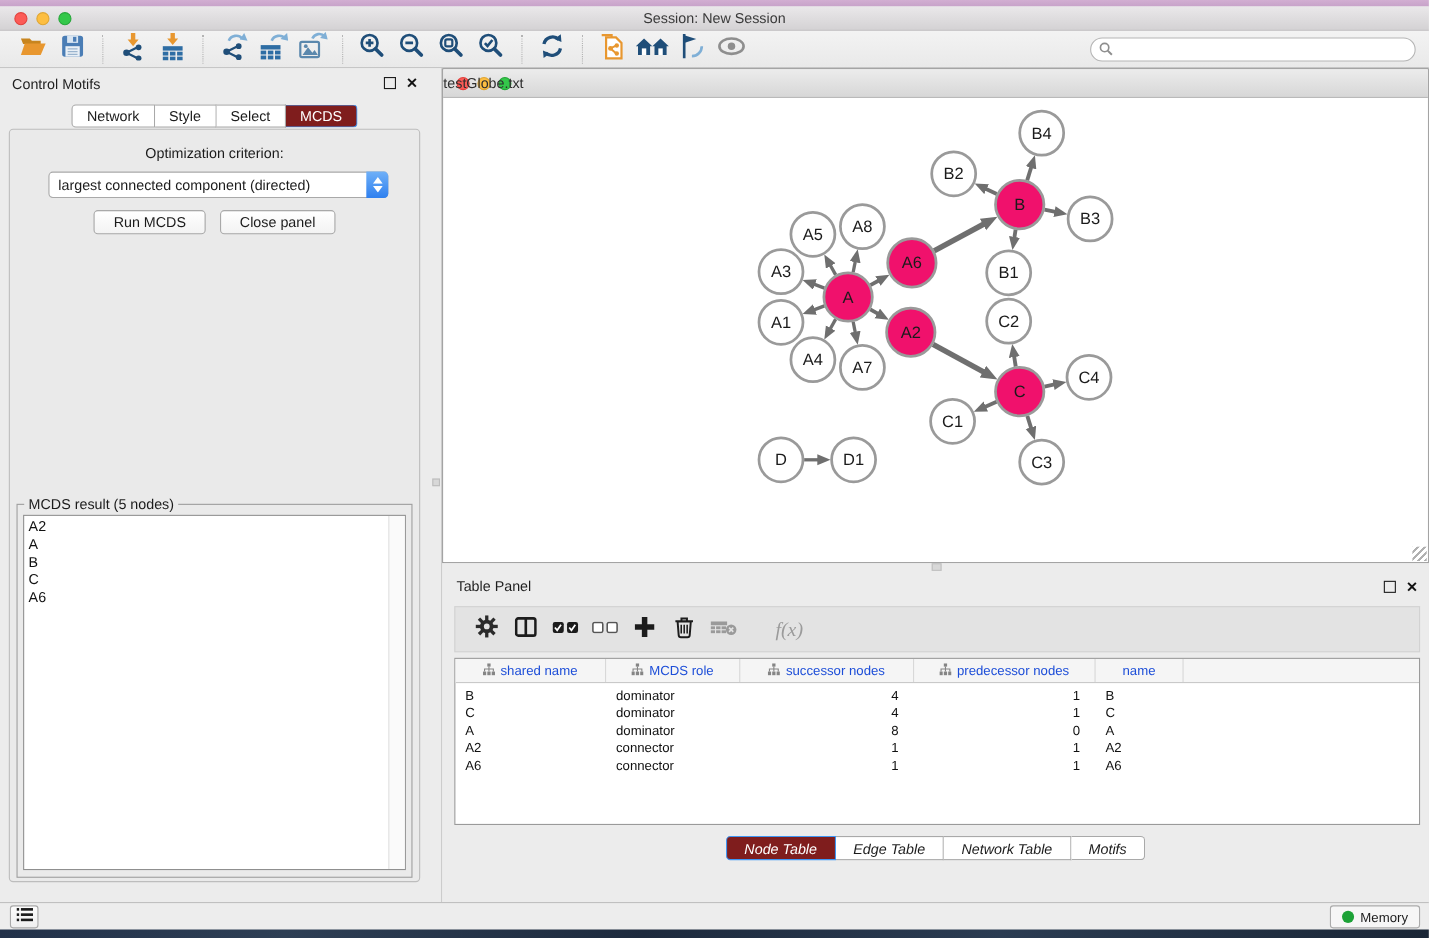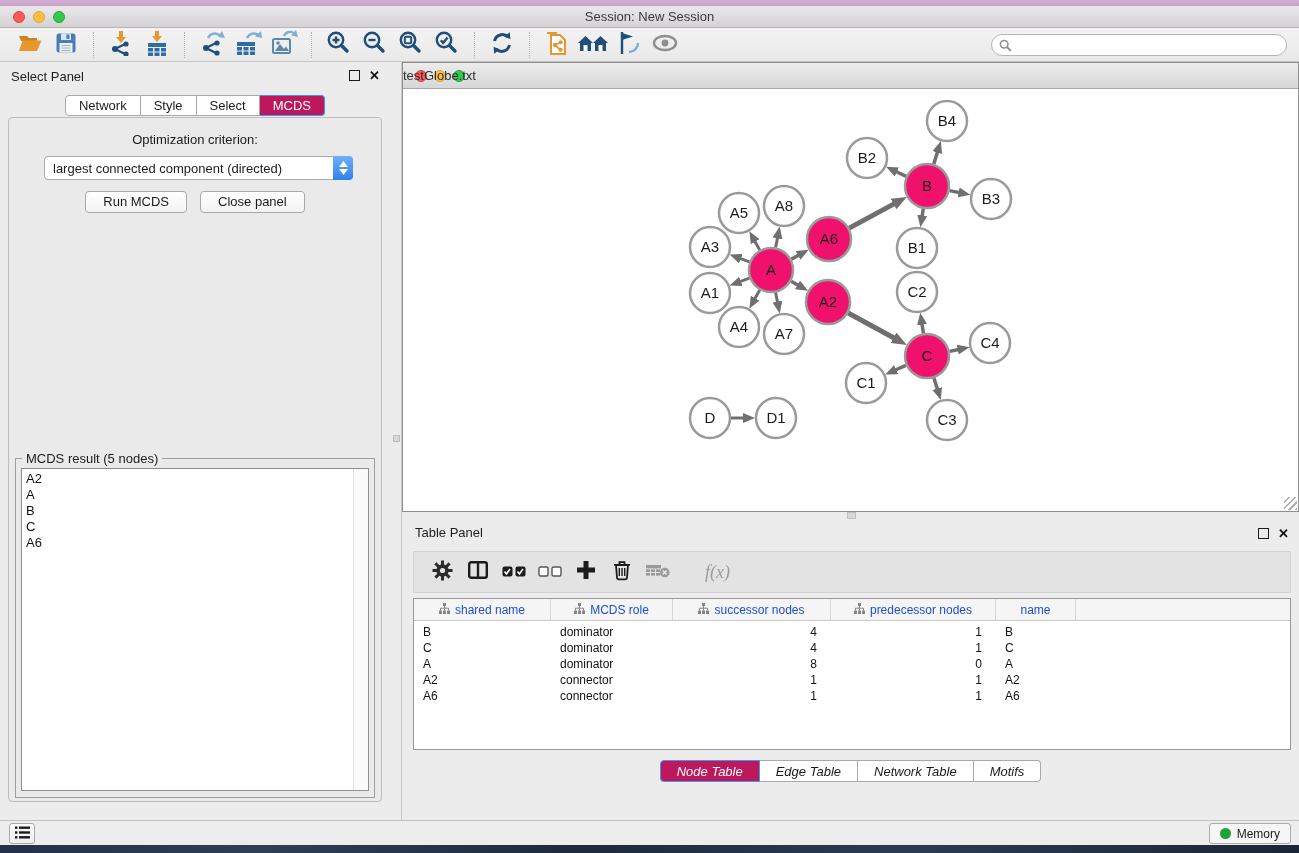--- a/index.html
+++ b/index.html
@@ -35,21 +35,21 @@
 
   
   .cp-header { position:relative; height:30px; line-height:30px; padding-left:11px; font-size:13px; color:#1e1e1e; }
   .panel-btns { position:absolute; right:10px; top:8px; display:flex; gap:9px; align-items:center; }
   .float-btn { width:11px; height:11px; border:1.6px solid #1c1c1c; background:transparent; }
   .close-btn { font-size:13px; font-weight:bold; color:#111; line-height:11px; }
   .cp-tabs { position:absolute; top:33px; left:0; right:0; display:flex; justify-content:center; }
   .seg-tab { height:21px; line-height:20px; padding:0 13px; font-size:13px; color:#1b1b1b; background:#fff; border:1px solid #a9a9a9; border-left:none; }
   .seg-tab:first-child { border-left:1px solid #a9a9a9; border-radius:4px 0 0 4px; }
   .seg-tab:last-child { border-radius:0 4px 4px 0; }
-  .seg-tab.active { background:#be185d; color:#fff; border-color:#3e96f4; }
+  .seg-tab.active { background:#7f1d1d; color:#fff; border-color:#3e96f4; }
   .cp-body { position:absolute; top:55px; left:8px; right:8px; bottom:18px; background:#eaeaea; border:1px solid #bdbdbd; border-radius:4px; }
   .opt-label { position:absolute; top:14px; left:0; right:0; text-align:center; font-size:13px; color:#1b1b1b; }
   .dropdown { position:absolute; top:38px; left:35px; right:28px; height:24px; background:#fff; border:1px solid #a9a9a9; border-radius:4px; display:flex; align-items:center; }
   .dropdown .dd-text { flex:1; font-size:13px; color:#1b1b1b; padding-left:8px; white-space:nowrap; overflow:hidden; }
   .dd-stepper { width:20px; height:24px; margin:-1px -1px -1px 0; border-radius:0 4px 4px 0; background:linear-gradient(#6fb0f8,#2f80ef); display:flex; flex-direction:column; align-items:center; justify-content:center; gap:2px; }
   .btn-row { position:absolute; top:73px; left:0; right:0; display:flex; justify-content:center; gap:13px; }
   .push-btn { height:22px; line-height:20px; padding:0 17px; background:linear-gradient(#ffffff,#f3f3f3); border:1px solid #a9a9a9; border-radius:4px; font-size:13px; color:#1b1b1b; }
   .result-group { position:absolute; left:6px; right:6px; top:340px; bottom:3px; border:1px solid #9e9e9e; }
   .result-legend { position:absolute; top:-8px; left:6px; background:#eaeaea; padding:0 4px; font-size:13px; color:#1b1b1b; }
   .result-list { position:absolute; left:5px; right:5px; top:9px; bottom:6px; background:#fff; border:1px solid #8f8f8f; overflow:hidden; }
@@ -290,21 +290,21 @@
             </svg>
         </span>
         <input type="text" value="" style="">
       </div>
     </div>
 
     <div class="main">
 
       <div class="control-panel">
         <div class="cp-header">
-          <span>Select Panel</span>
+          <span>Control Motifs</span>
           <div class="panel-btns">
             <div class="float-btn"></div>
             <div class="close-btn">✕</div>
           </div>
         </div>
         <div class="cp-tabs">
             <div class="seg-tab">Network</div>
             <div class="seg-tab">Style</div>
             <div class="seg-tab">Select</div>
             <div class="seg-tab active">MCDS</div>

